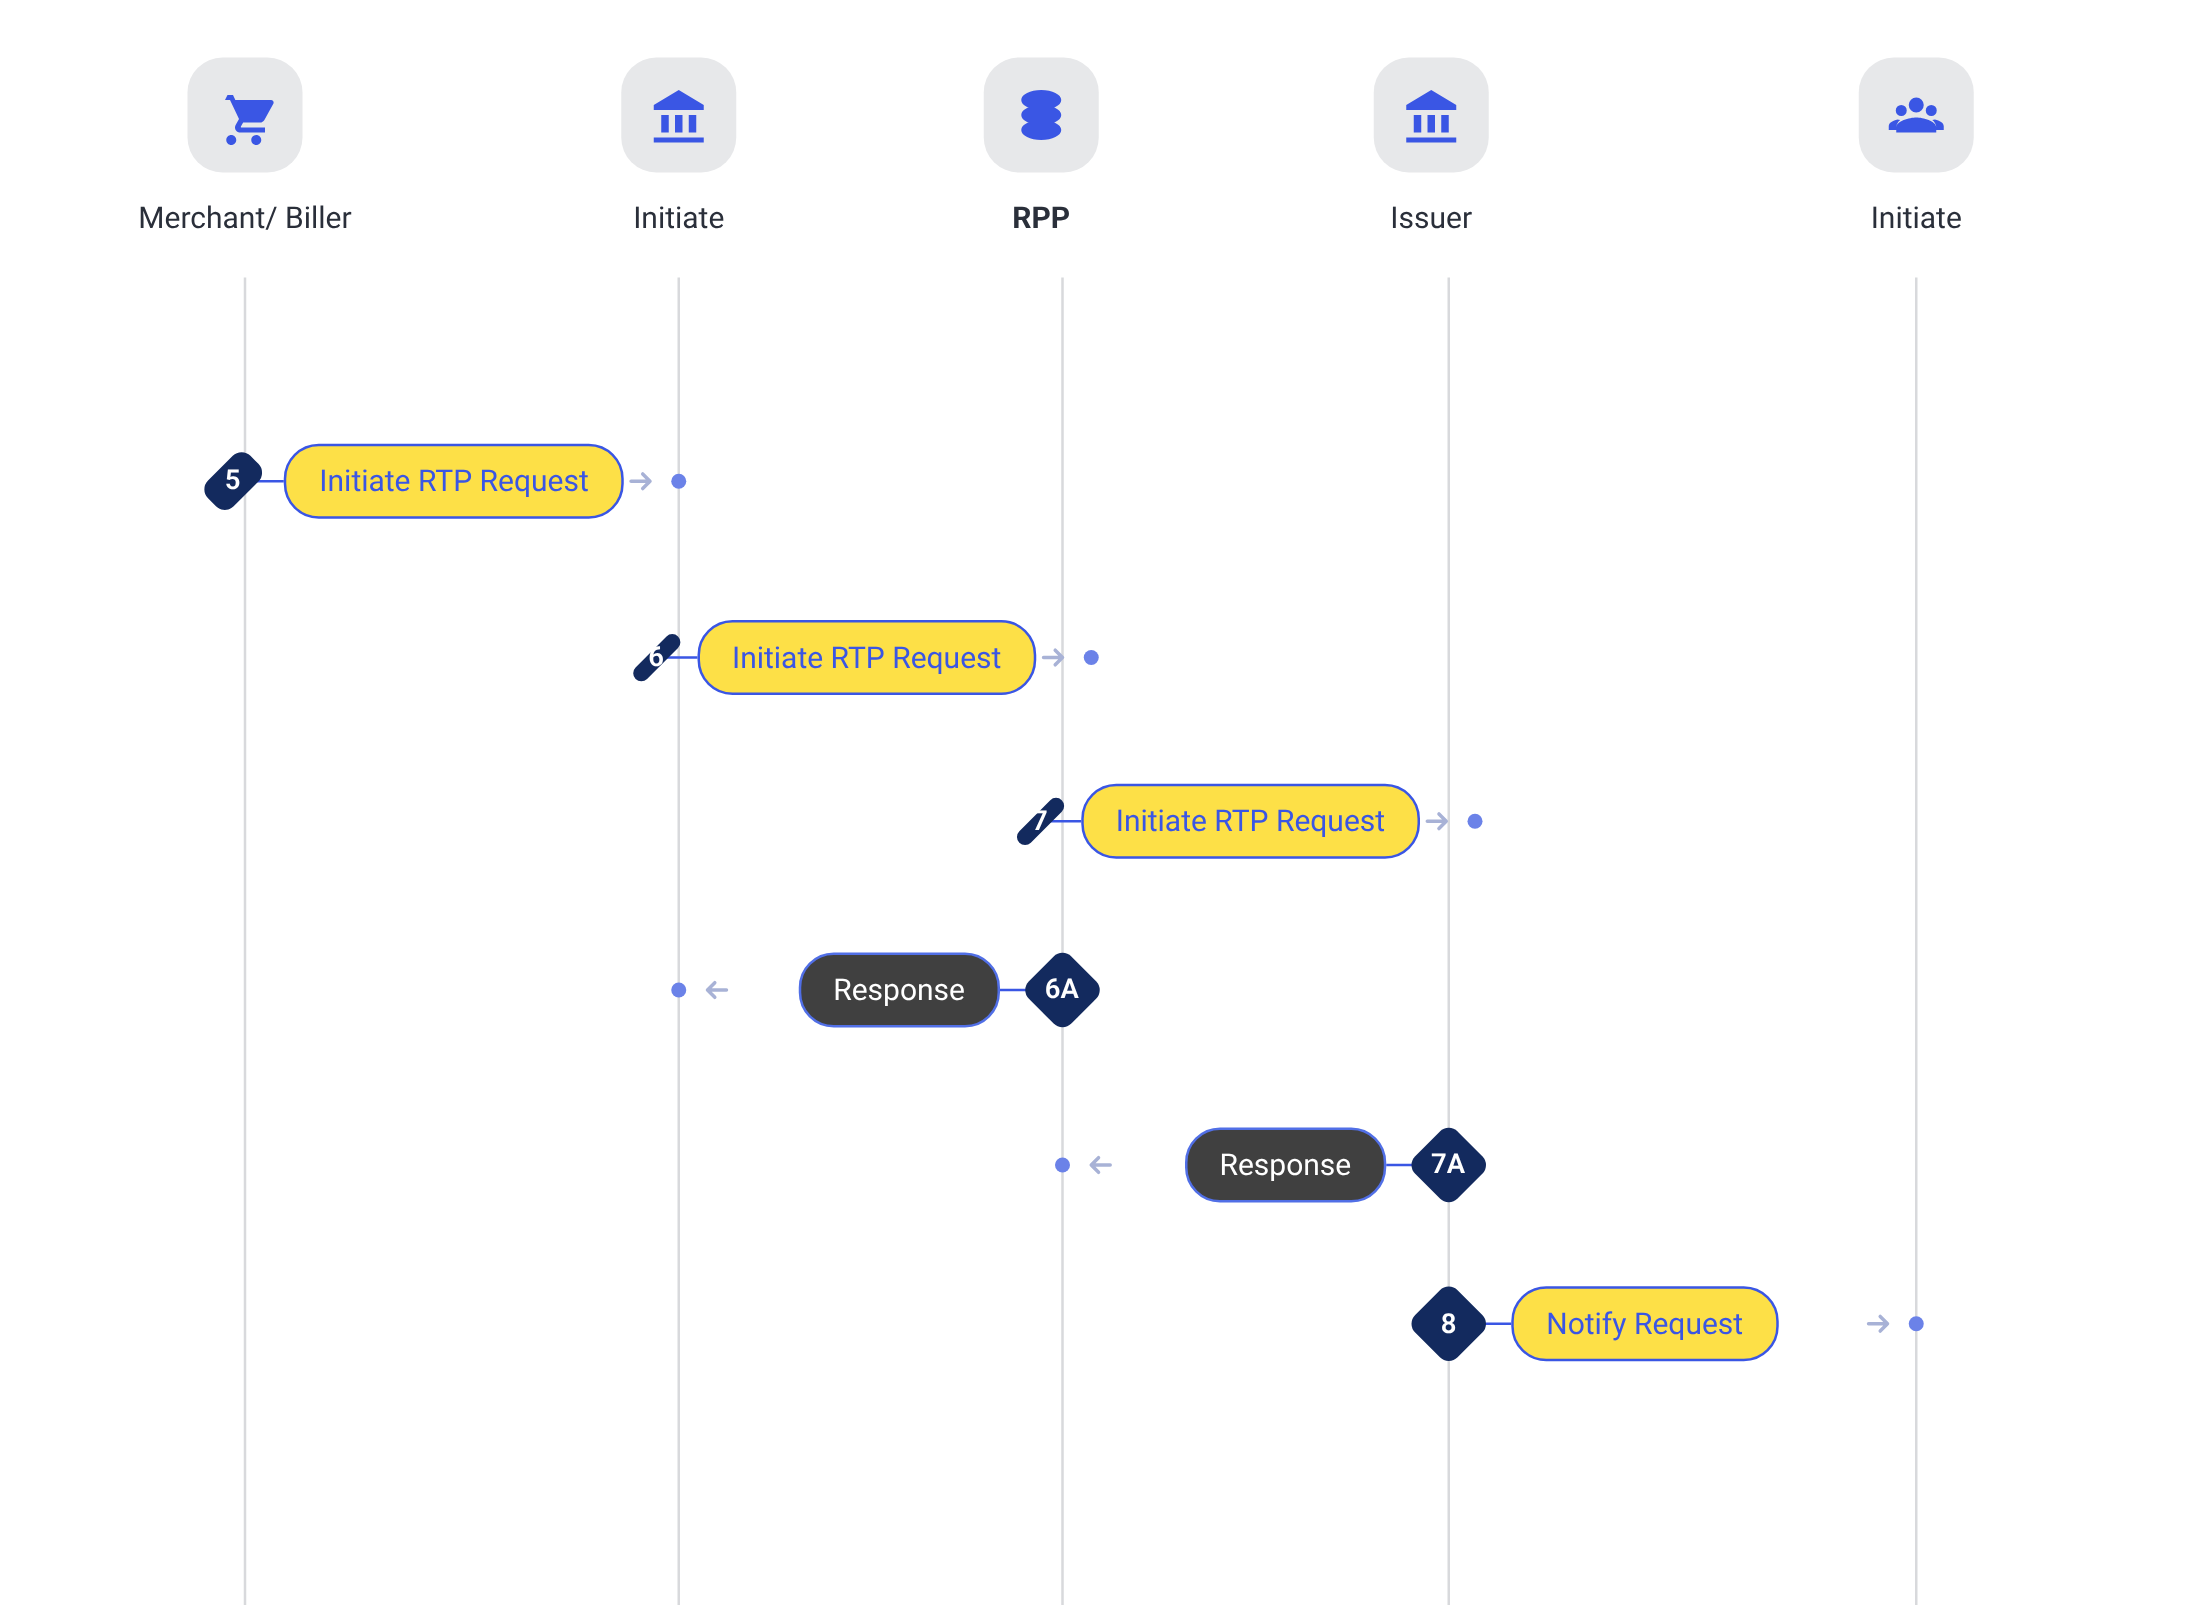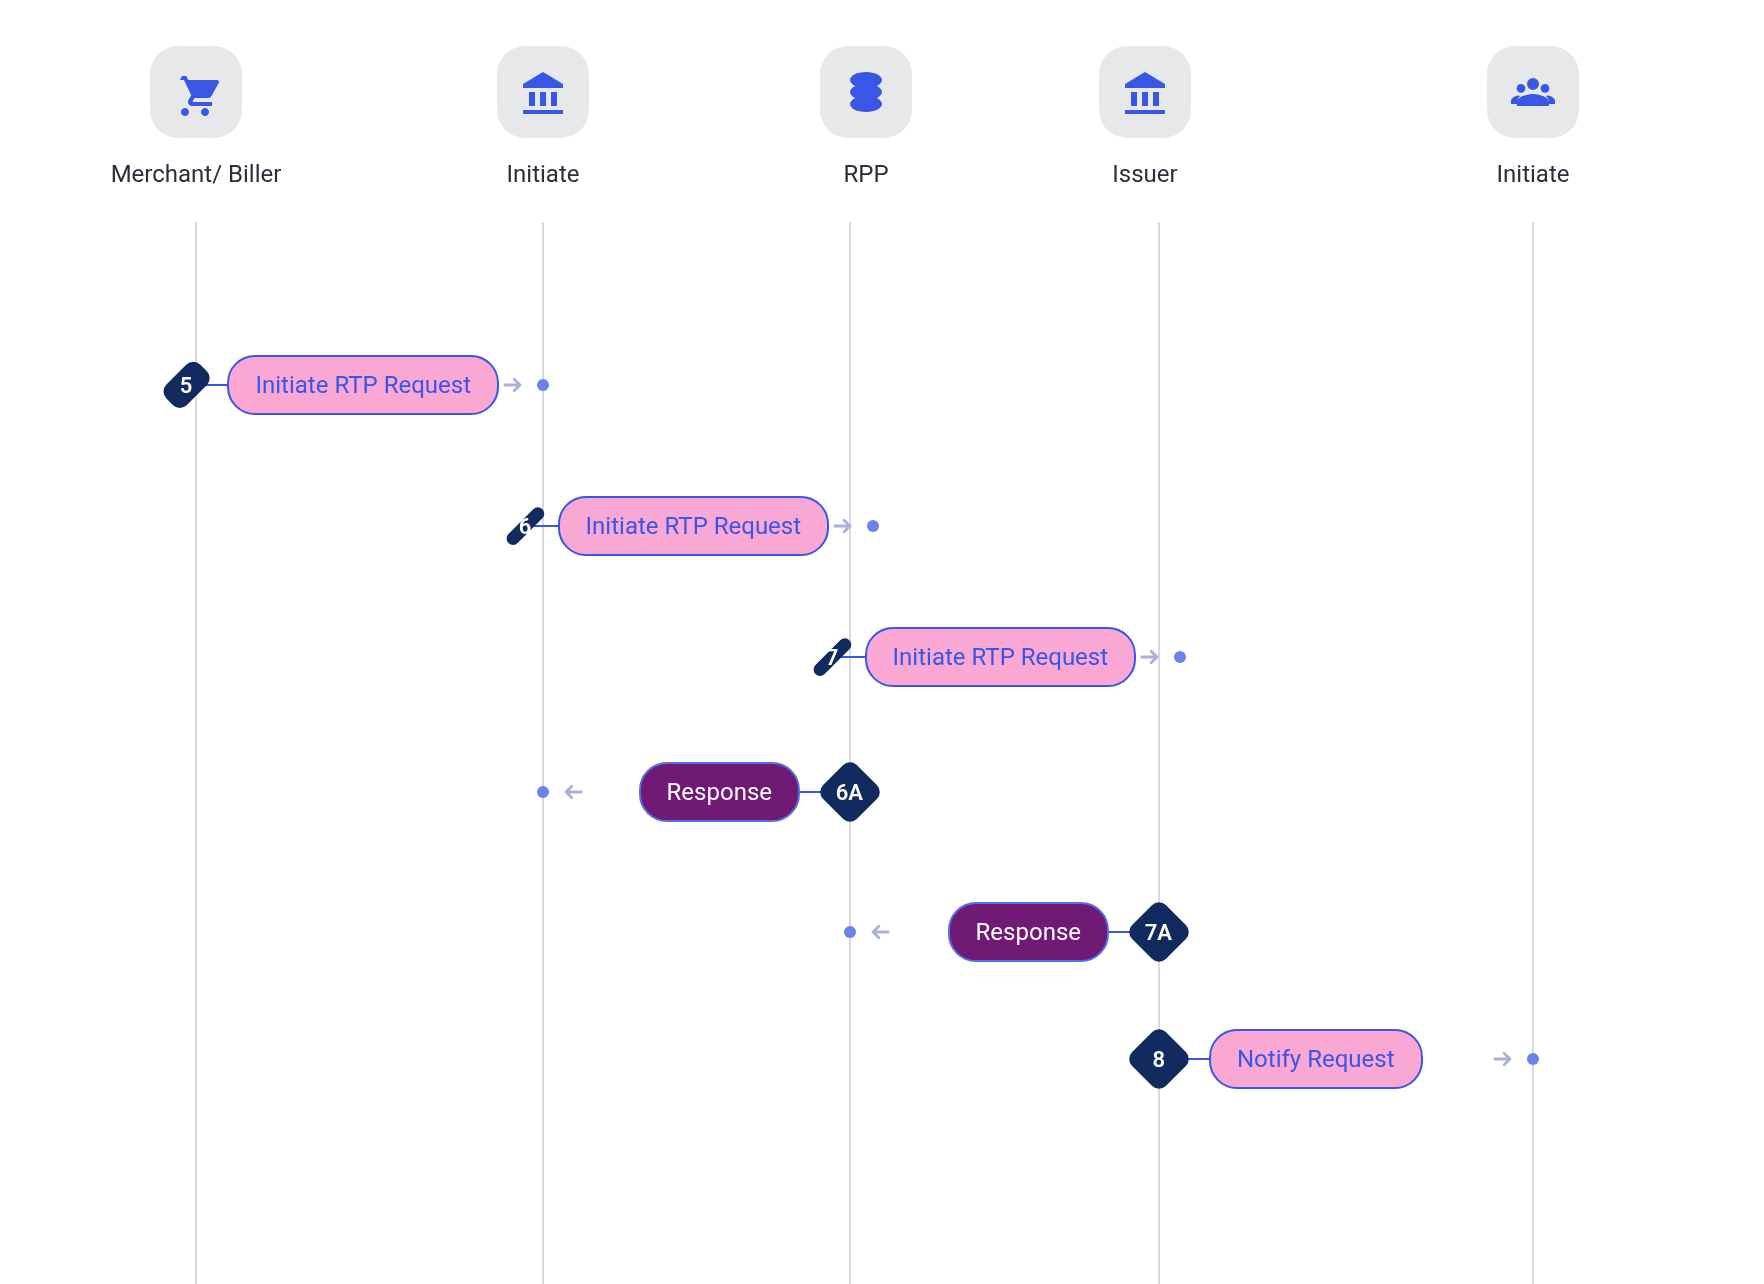--- a/index.html
+++ b/index.html
@@ -43,29 +43,29 @@
     display: flex; align-items: center; justify-content: center;
   }
   .diamond span {
     transform: rotate(-45deg);
     color: #ffffff;
     font-weight: 600;
     font-size: 22px;
   }
   .box {
     border: 2px solid #3a56e4;
-    background: #f9a8d4;
+    background: #fde047;
     color: #3a56e4;
     border-radius: 28px;
     padding: 14px 26px;
     font-size: 24px;
     white-space: nowrap;
   }
   .box.filled {
-    background: #701a75;
+    background: #404040;
     border-color: #516fe6;
     color: #ffffff;
   }
   .conn {
     height: 2px;
     background: #3a56e4;
     width: 26px;
     flex-shrink: 0;
   }
   .arrow-right, .arrow-left {
@@ -91,21 +91,21 @@
           <path d="M7 4h-2l-1 2h2l3.6 7.59-1.35 2.44c-.16.28-.25.61-.25.97 0 1.1.9 2 2 2h10v-2h-9.42c-.14 0-.25-.11-.25-.25l.03-.12.9-1.63h6.74c.75 0 1.41-.41 1.75-1.03l3.58-6.49c.08-.14.12-.3.12-.48 0-.55-.45-1-1-1h-14.31l-.94-2zm-.5 16c-1.1 0-1.99.9-1.99 2s.89 2 1.99 2 2-.9 2-2-.9-2-2-2zm10 0c-1.1 0-1.99.9-1.99 2s.89 2 1.99 2 2-.9 2-2-.9-2-2-2z"></path>
         </svg>
       </div><div class="lane-label">Merchant/ Biller</div></div>
     <div class="lifeline" style="left: 195px;"></div>
     <div class="lane" style="left: 423px; width: 240px;"><div class="lane-icon">
         <svg viewBox="0 0 24 24">
           <path d="M12 2 2 8v2h20V8L12 2zm-7 10v7h3v-7H5zm5.5 0v7h3v-7h-3zm5.5 0v7h3v-7h-3zM2 21v2h20v-2H2z"></path>
         </svg>
       </div><div class="lane-label">Initiate</div></div>
     <div class="lifeline" style="left: 542px;"></div>
-    <div class="lane" style="left: 746px; width: 240px;"><div class="lane-icon">
+    <div class="lane" style="left: 713px; width: 240px; font-weight: bold;"><div class="lane-icon">
         <svg viewBox="0 0 24 24">
           <path d="M12 2C7.58 2 4 3.79 4 6s3.58 4 8 4 8-1.79 8-4-3.58-4-8-4zm0 6c-4.42 0-8 1.79-8 4s3.58 4 8 4 8-1.79 8-4-3.58-4-8-4zm0 6c-4.42 0-8 1.79-8 4s3.58 4 8 4 8-1.79 8-4-3.58-4-8-4z"></path>
         </svg>
       </div><div class="lane-label">RPP</div></div>
     <div class="lifeline" style="left: 849px;"></div>
     <div class="lane" style="left: 1025px; width: 240px;"><div class="lane-icon">
         <svg viewBox="0 0 24 24">
           <path d="M12 2 2 8v2h20V8L12 2zm-7 10v7h3v-7H5zm5.5 0v7h3v-7h-3zm5.5 0v7h3v-7h-3zM2 21v2h20v-2H2z"></path>
         </svg>
       </div><div class="lane-label">Issuer</div></div>

